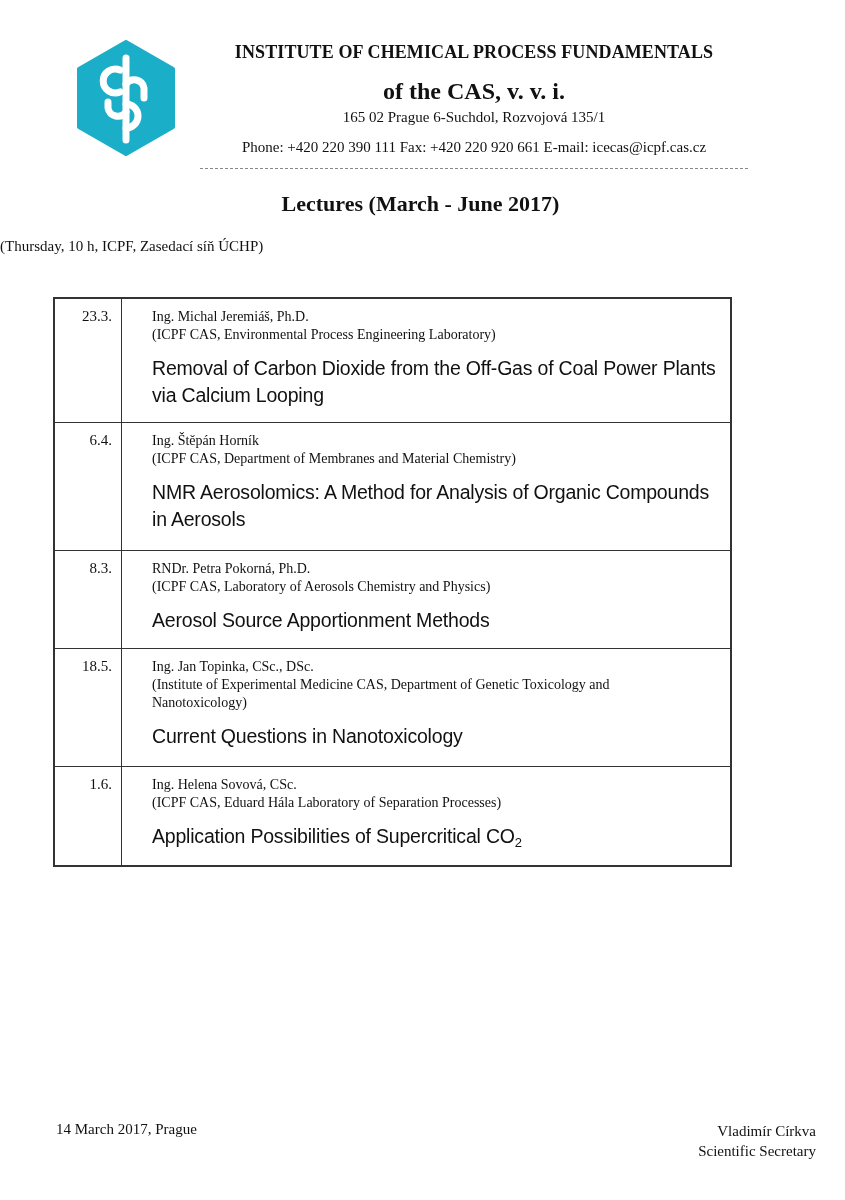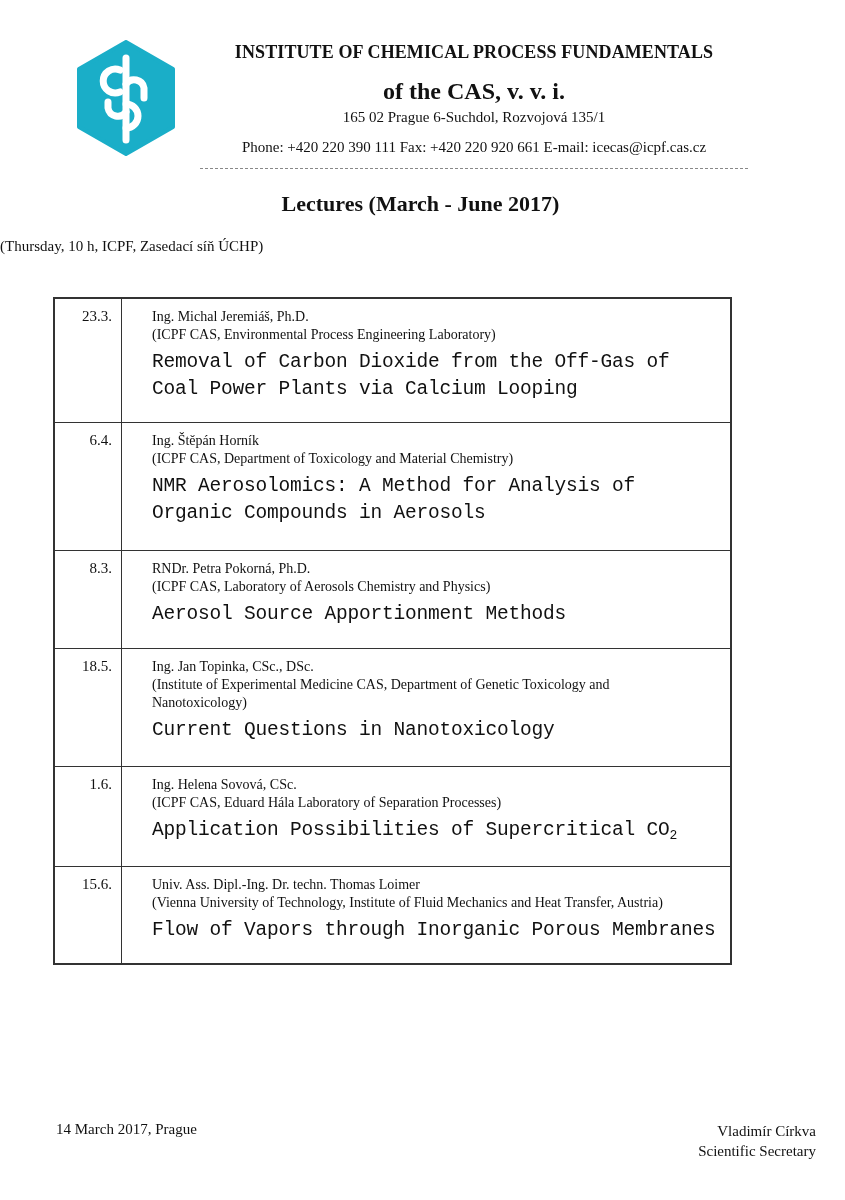--- a/index.html
+++ b/index.html
@@ -18,22 +18,22 @@
   .title span { display: inline-block; margin-left: 0px; position: relative; left: -2px; }
   .subtitle { position: absolute; left: 0; width: 845px; top: 238px; 
               font-size: 15px; }
   table.lectures { position: absolute; left: 53px; top: 297px; width: 679px;
                    border-collapse: collapse; border: 2px solid #333; }
   table.lectures td { border: 1.5px solid #333; vertical-align: top; padding: 0; }
   td.date { width: 57px; text-align: right; font-size: 15px; padding: 9px 9px 0 0 !important; }
   td.info { padding: 9px 10px 0 30px !important; }
   .speaker { font-size: 14px; line-height: 18px; }
   .affil { font-size: 14px; line-height: 18px; }
-  .ltitle { font-family: Liberation Mono, monospace; font-size: 19.5px;
-            line-height: 27px; margin-top: 5px; margin-bottom: 8px; letter-spacing: -0.2px; }
+  .ltitle { font-family: Liberation Sans, sans-serif; font-size: 19.5px;
+            line-height: 27px; margin-top: 11px; margin-bottom: 8px; letter-spacing: -0.2px; }
   .ltitle sub { font-size: 13px; vertical-align: -4px; line-height: 0; }
   .footer-left { position: absolute; left: 56px; top: 1121px; font-size: 15px; }
   .footer-right { position: absolute; left: 620px; width: 196px; top: 1121px; font-size: 15px;
                   text-align: right; line-height: 20px; }
 </style>
 </head>
 <body>
 
 <svg class="logo" viewBox="0 0 100 116">
   <polygon points="50,2 97,29 97,87 50,114 3,87 3,29" fill="#1aaec8" stroke="#1aaec8" stroke-width="4" stroke-linejoin="round"></polygon>
@@ -67,21 +67,21 @@
     <td class="info">
       <div class="speaker">Ing. Michal Jeremiáš, Ph.D.</div>
       <div class="affil">(ICPF CAS, Environmental Process Engineering Laboratory)</div>
       <div class="ltitle">Removal of Carbon Dioxide from the Off-Gas of Coal Power Plants via Calcium Looping</div>
     </td>
   </tr>
   <tr style="height:128px">
     <td class="date">6.4.</td>
     <td class="info">
       <div class="speaker">Ing. Štěpán Horník</div>
-      <div class="affil">(ICPF CAS, Department of Toxicology and Material Chemistry)</div>
+      <div class="affil">(ICPF CAS, Department of Membranes and Material Chemistry)</div>
       <div class="ltitle">NMR Aerosolomics: A Method for Analysis of Organic Compounds in Aerosols</div>
     </td>
   </tr>
   <tr style="height:98px">
     <td class="date">8.3.</td>
     <td class="info">
       <div class="speaker">RNDr. Petra Pokorná, Ph.D.</div>
       <div class="affil">(ICPF CAS, Laboratory of Aerosols Chemistry and Physics)</div>
       <div class="ltitle">Aerosol Source Apportionment Methods</div>
     </td>
@@ -95,28 +95,20 @@
     </td>
   </tr>
   <tr style="height:100px">
     <td class="date">1.6.</td>
     <td class="info">
       <div class="speaker">Ing. Helena Sovová, CSc.</div>
       <div class="affil">(ICPF CAS, Eduard Hála Laboratory of Separation Processes)</div>
       <div class="ltitle"><span>Application Possibilities of Supercritical CO</span><sub>2</sub></div>
     </td>
   </tr>
-  <tr style="height:98px">
-    <td class="date">15.6.</td>
-    <td class="info">
-      <div class="speaker">Univ. Ass. Dipl.-Ing. Dr. techn. Thomas Loimer</div>
-      <div class="affil">(Vienna University of Technology, Institute of Fluid Mechanics and Heat Transfer, Austria)</div>
-      <div class="ltitle">Flow of Vapors through Inorganic Porous Membranes</div>
-    </td>
-  </tr>
 </tbody>
   </table>
 
 <div class="footer-left">14 March 2017, Prague</div>
 <div class="footer-right">
   <div>Vladimír Církva</div>
   <div>Scientific Secretary</div>
 </div>
 
 </body></html>

